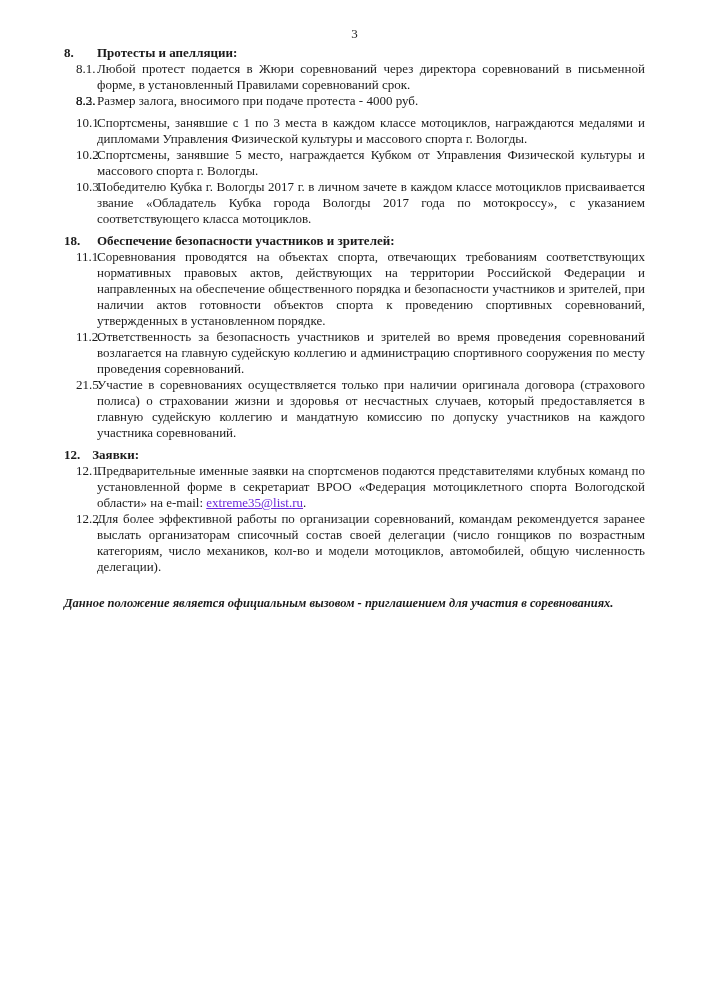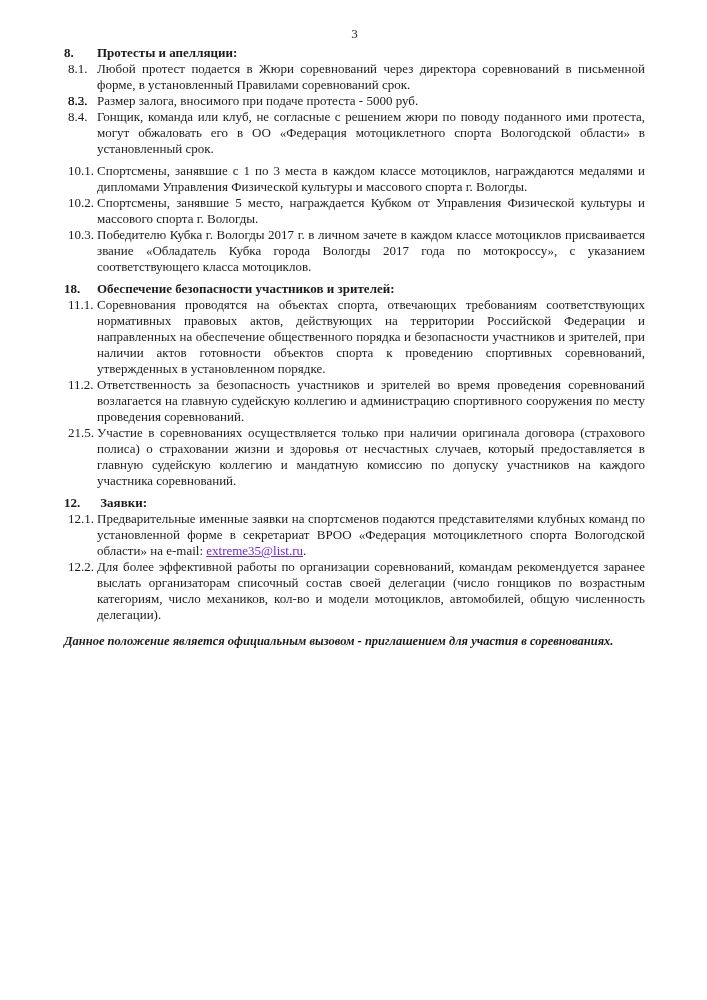--- a/index.html
+++ b/index.html
@@ -26,31 +26,31 @@
   section { margin-top: 6px; }
   section.first { margin-top: 0; }
   section.gap-large { margin-top: 10px; }
   .heading {
     position: relative;
     padding-left: 33px;
     font-weight: bold;
   }
   .heading .num { position: absolute; left: 0; top: 0; }
   .heading.inline { padding-left: 0; }
-  .heading.inline .num { position: static; margin-right: 20px; }
+  .heading.inline .num { position: static; margin-right: 12px; }
   .item {
     position: relative;
     padding-left: 33px;
     text-align: justify;
   }
-  .item .num { position: absolute; left: 4px; top: 0; }
+  .item .num { position: absolute; left: 12px; top: 0; }
   .plain-line { padding-left: 33px; }
   .link { color: #6d28d9; text-decoration: underline; cursor: pointer; }
   .footer-note {
-    margin-top: 10px;
+    margin-top: 20px;
     font-weight: bold;
     font-style: italic;
     font-size: 12.5px;
     white-space: nowrap;
   }
 </style>
 </head>
 <body>
 
 <div class="page">
@@ -65,25 +65,21 @@
       </div>
       <div class="item">
         <span class="num">8.1.</span>
         <span class="txt">Любой протест подается в Жюри соревнований через директора соревнований в письменной форме, в установленный Правилами соревнований срок.</span>
       </div>
       <div class="item">
         <span class="num">8.2.</span>
       </div>
       <div class="item">
         <span class="num">8.3.</span>
-        <span class="txt">Размер залога, вносимого при подаче протеста - 5000 руб.</span>
-      </div>
-      <div class="item">
-        <span class="num">8.4.</span>
-        <span class="txt">Гонщик, команда или клуб, не согласные с решением жюри по поводу поданного ими протеста, могут обжаловать его в ОО «Федерация мотоциклетного спорта Вологодской области» в установленный срок.</span>
+        <span class="txt">Размер залога, вносимого при подаче протеста - 4000 руб.</span>
       </div>
     </section>
 
     <section>
       <div class="item">
         <span class="num">10.1.</span>
         <span class="txt">Спортсмены, занявшие с 1 по 3 места в каждом классе мотоциклов, награждаются медалями и дипломами Управления Физической культуры и массового спорта г. Вологды.</span>
       </div>
       <div class="item">
         <span class="num">10.2.</span>

